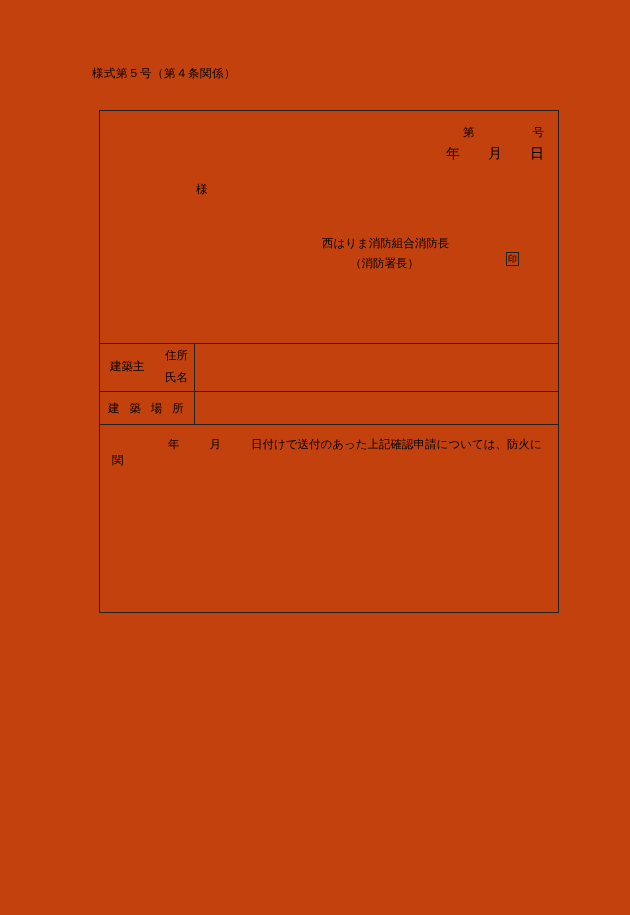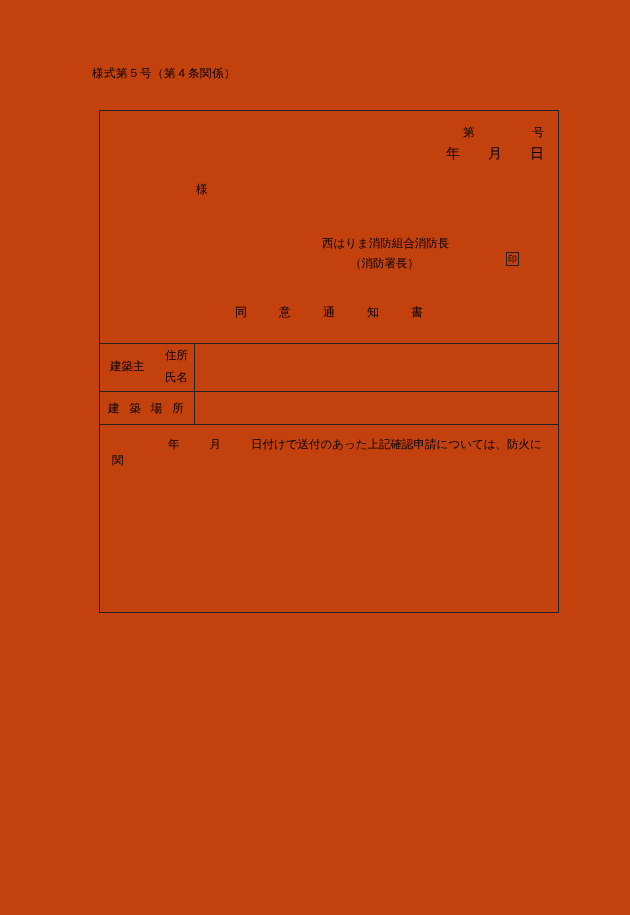--- a/index.html
+++ b/index.html
@@ -189,21 +189,20 @@
       <div class="addressee">様</div>
 
       <div class="issuer">
         <span>西はりま消防組合消防長</span>
         <span class="sub">
           <span>（消防署長）</span>
           <span class="seal">印</span>
         </span>
       </div>
 
-      <div class="doc-title">同　意　通　知　書</div>
     </div>
 
     <div class="row owner">
       <div class="label-cell">
         <span class="who">建築主</span>
         <span class="sub1">住所</span>
         <span class="sub2">氏名</span>
       </div>
       <div class="value-cell"></div>
     </div>

